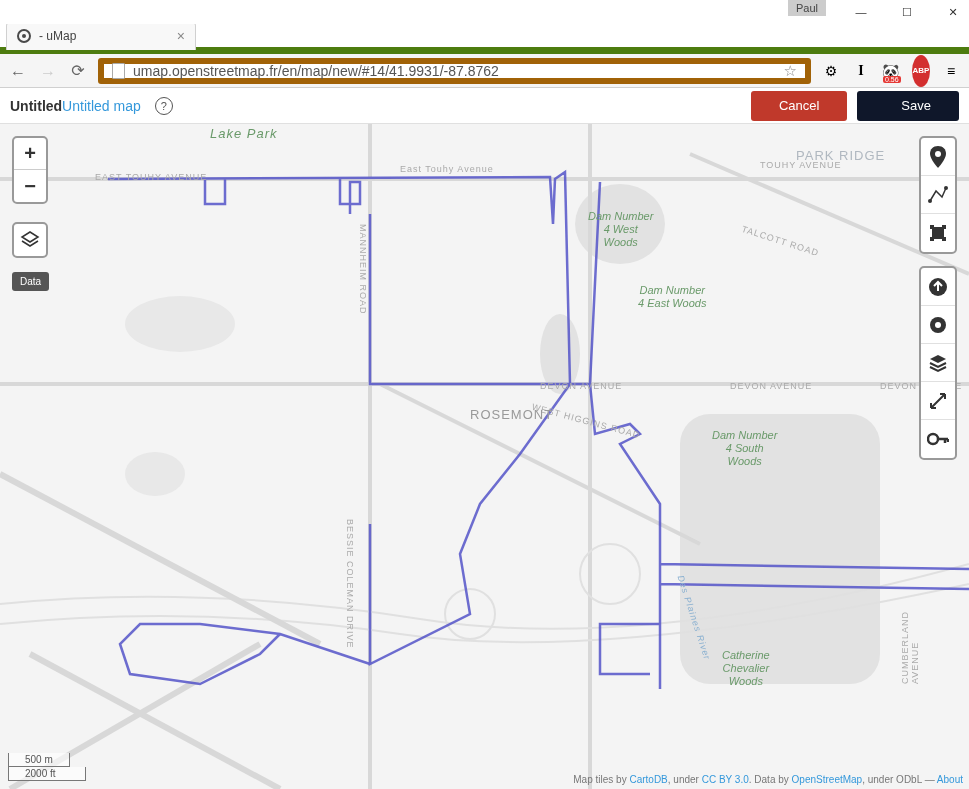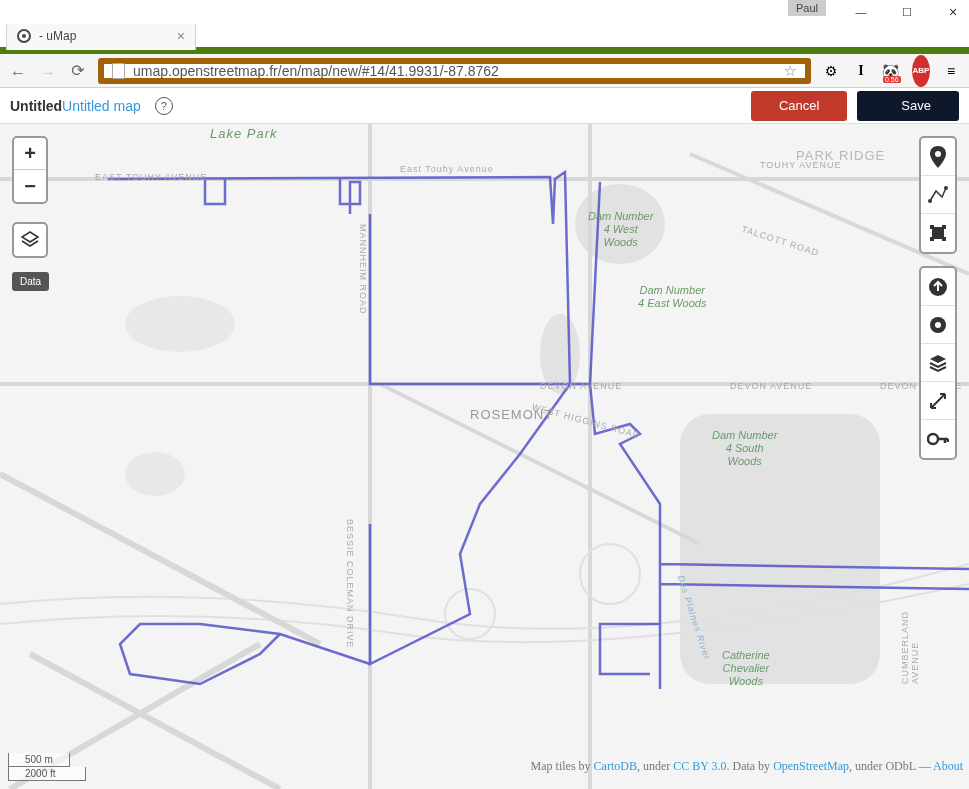--- a/index.html
+++ b/index.html
@@ -57,21 +57,21 @@
 .tool-btn { width: 34px; height: 38px; display: flex; align-items: center; justify-content: center; color: #333; border-bottom: 1px solid #e0e0e0; }
 .tool-btn:last-child { border-bottom: none; }
 
 
 .scale { position: absolute; left: 8px; bottom: 8px; font-size: 10px; color: #555; }
 .scale div { border: 1px solid #777; border-top: none; padding: 1px 16px; background: rgba(255,255,255,0.6); }
 .scale div:first-child { width: 62px; }
 .scale div:last-child { width: 78px; border-top: none;}
 
 
-.attrib { position: absolute; right: 6px; bottom: 15px; font-size: 12px; color: #777; font-family: Liberation Serif, serif; }
+.attrib { position: absolute; right: 6px; bottom: 4px; font-size: 10px; color: #777; }
 .attrib a { color: #3498db; text-decoration: none; }
 
 .track { stroke: #5454c8; stroke-width: 2.5; fill: none; stroke-opacity: 0.85; }
 .road { stroke: #d8d8d8; stroke-width: 4; fill: none; }
 .road-thin { stroke: #e0e0e0; stroke-width: 2; fill: none; }
 .park { fill: #e2e2e2; }
 .water { fill: #e8e8e8; }
 </style>
 </head>
 <body>

